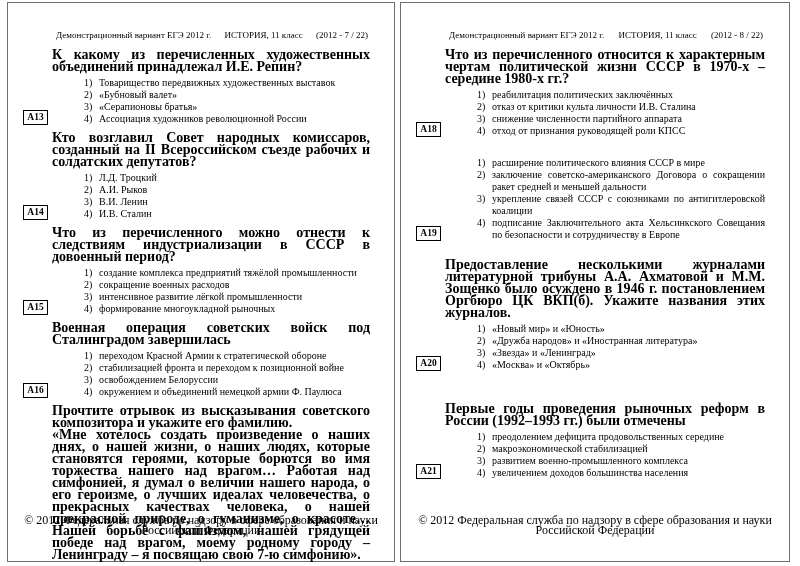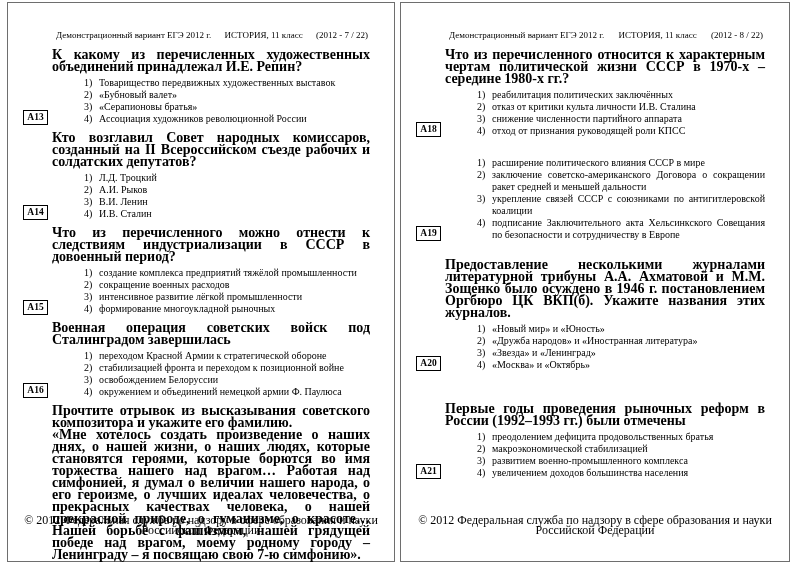--- a/index.html
+++ b/index.html
@@ -297,21 +297,21 @@
         </div>
       </div>
 
       <div class="q" style="margin-top:32px">
         <div class="q-box">А21</div>
         <div class="q-body">
           <div class="q-text">Первые годы проведения рыночных реформ в России (1992–1993 гг.) были отмечены</div>
           <div class="opts">
             <div class="opt">
                 <span class="opt-n">1)</span>
-                <span class="opt-t">преодолением дефицита продовольственных братья</span>
+                <span class="opt-t">преодолением дефицита продовольственных середине</span>
               </div>
             <div class="opt">
                 <span class="opt-n">2)</span>
                 <span class="opt-t">макроэкономической стабилизацией</span>
               </div>
             <div class="opt">
                 <span class="opt-n">3)</span>
                 <span class="opt-t">развитием военно-промышленного комплекса</span>
               </div>
             <div class="opt">

